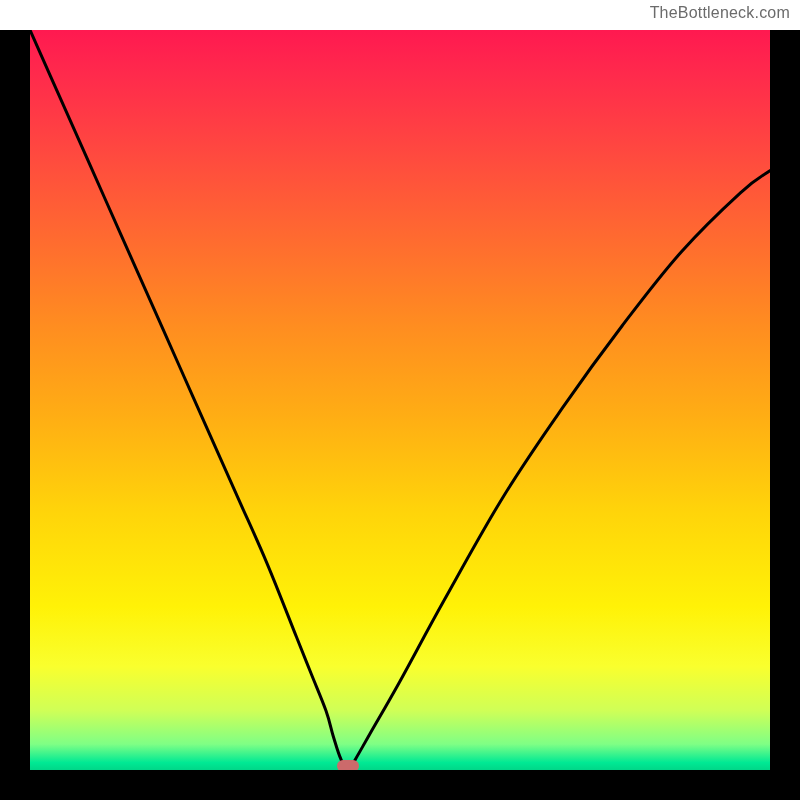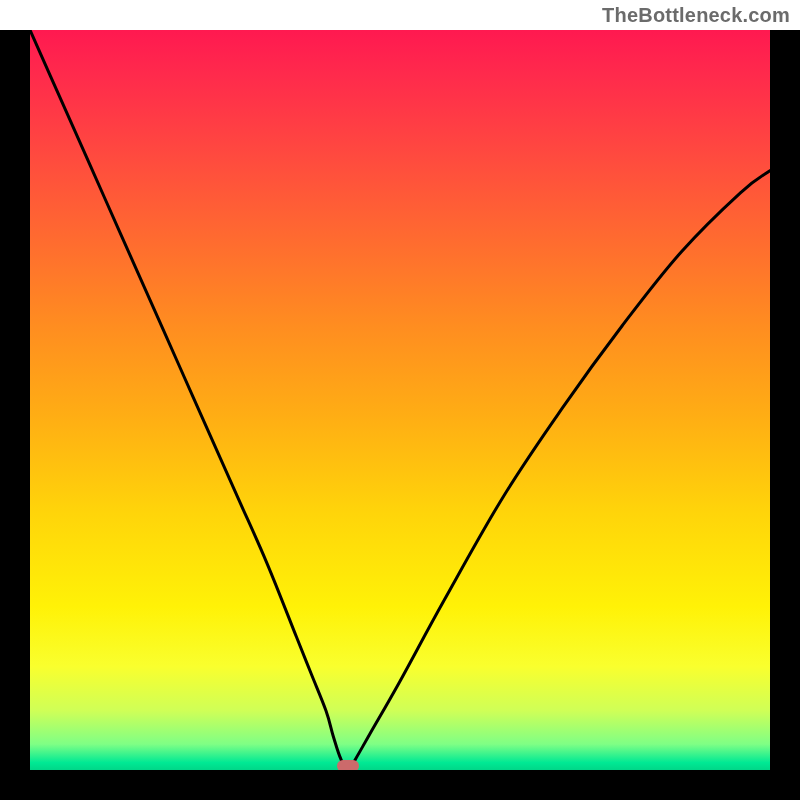--- a/index.html
+++ b/index.html
@@ -13,22 +13,22 @@
   }
   .root {
     position: relative;
     width: 800px;
     height: 800px;
   }
   .watermark {
     position: absolute;
     top: 4px;
     right: 10px;
-    font-size: 20px;
-    font-weight: 700;
+    font-size: 16px;
+    font-weight: 400;
     color: #6b6b6b;
     letter-spacing: 0.2px;
   }
   .frame {
     position: absolute;
     left: 0;
     top: 30px;
     width: 800px;
     height: 770px;
     background: #000000;

